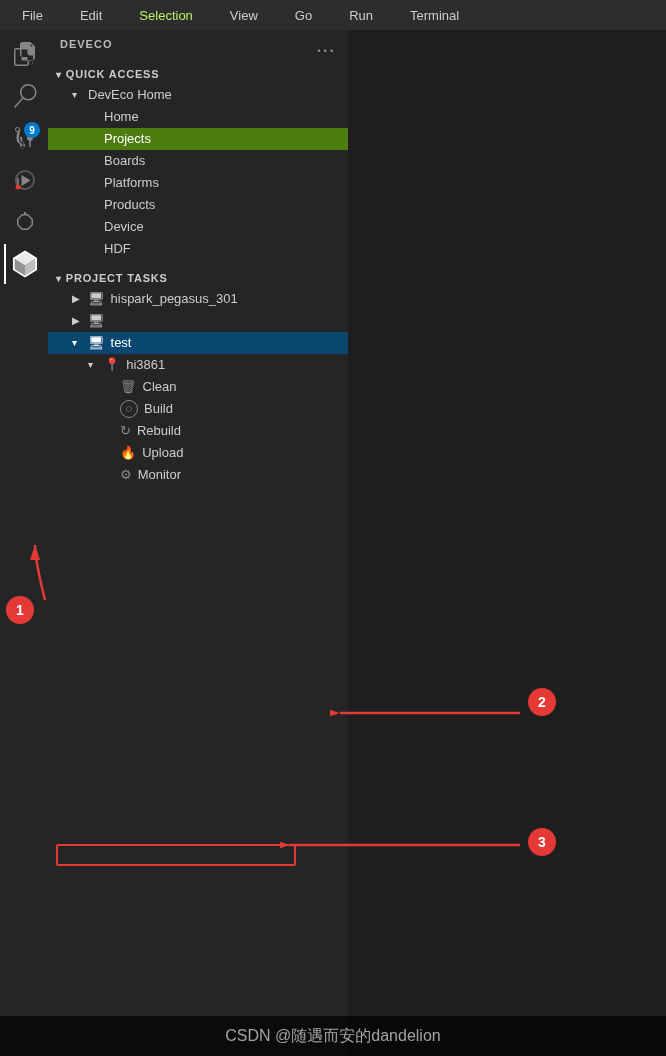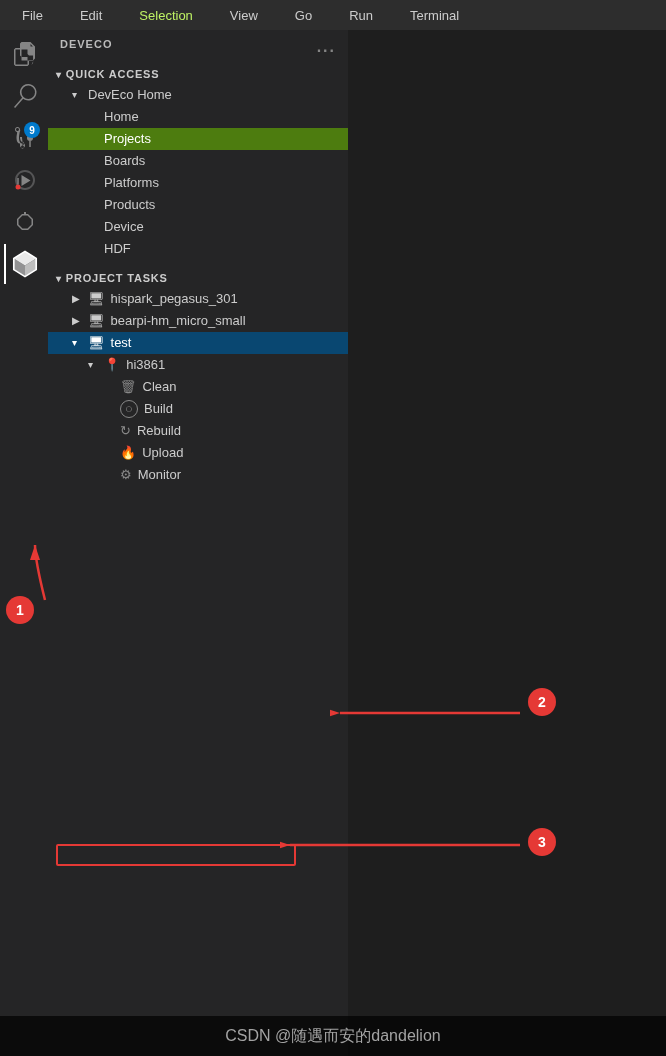--- a/index.html
+++ b/index.html
@@ -326,21 +326,20 @@
 
     <div class="tree-item indent-1">
       <span class="chevron">▶</span>
       <span class="icon" style="margin-right:6px; font-size:13px;">🖥</span>
       <span>hispark_pegasus_301</span>
     </div>
 
     <div class="tree-item indent-1">
       <span class="chevron">▶</span>
       <span class="icon" style="margin-right:6px; font-size:13px;">🖥</span>
-      <span>bearpi-hm_micro_small</span>
     </div>
 
     <div class="tree-item indent-1" style="background: #094771; color: #ffffff;">
       <span class="chevron">▾</span>
       <span class="icon" style="margin-right:6px; font-size:13px;">🖥</span>
       <span>test</span>
     </div>
 
     <div class="tree-item indent-2">
       <span class="chevron">▾</span>

